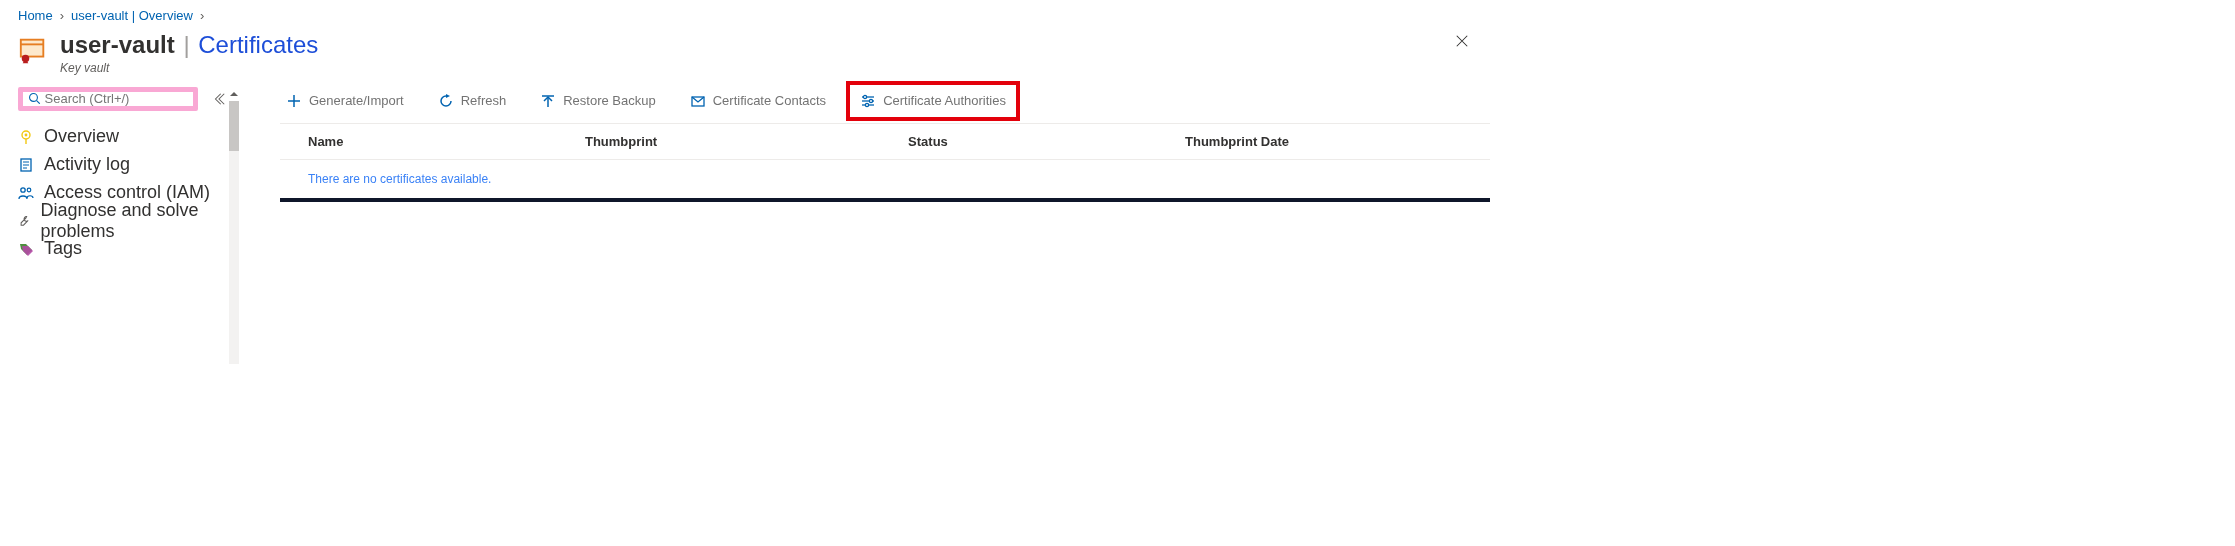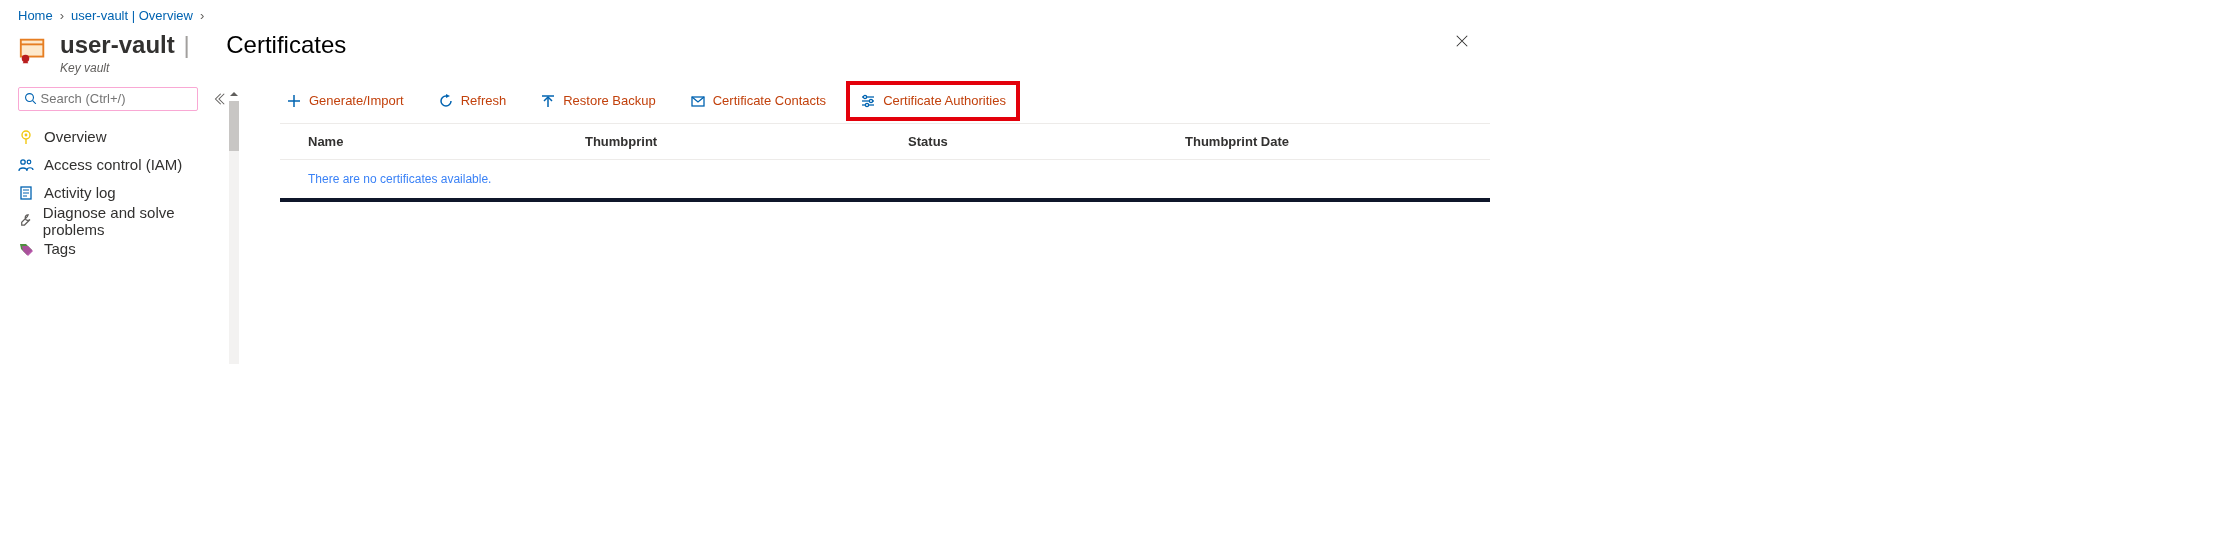--- a/index.html
+++ b/index.html
@@ -35,21 +35,21 @@
     width: 30px; height: 30px;
     margin-right: 12px;
     margin-top: 4px;
   }
   .header .title-block h1 {
     font-size: 24px;
     font-weight: 600;
     color: #323130;
     line-height: 1.2;
   }
-  .header .title-block h1 .thin { font-weight: 400; color: #000000; margin-left: 28px; }
+  .header .title-block h1 .thin { font-weight: 400; color: #1d4ed8; }
   .header .title-block h1 .pipe { font-weight: 300; color: #a19f9d; margin: 0 2px;}
   .header .title-block .sub {
     color: #605e5c; font-size: 12px; margin-top: 1px; font-style: italic;
   }
   .header .close {
     position: absolute;
     right: 20px;
     top: 4px;
     width: 16px; height: 16px;
     cursor: pointer;
@@ -72,21 +72,21 @@
   }
   .search-row {
     display: flex;
     align-items: center;
     margin-bottom: 12px;
   }
   .search-box {
     flex: 1;
     display: flex;
     align-items: center;
-    border: 1px solid #f9a8d4;
+    border: 5px solid #f9a8d4;
     border-radius: 2px;
     height: 24px;
     padding: 0 5px;
     background: #fff;
   }
   .search-box .sicon { width:14px; height:14px; margin-right:4px; }
   .search-box input {
     border: none; outline: none;
     font-size: 13px; color: #605e5c;
     width: 100%;
@@ -104,21 +104,21 @@
     display: flex;
     flex-direction: column;
     gap: 0;
   }
   .nav li {
     display: flex;
     align-items: center;
     height: 28px;
     cursor: pointer;
     color: #323130;
-    font-size: 15px;
+    font-size: 18px;
   }
   .nav li .nicon {
     width: 16px; height: 16px;
     margin-right: 10px;
     display:flex; align-items:center; justify-content:center;
   }
 
   .scroll-col {
     width: 16px;
     display: flex;
@@ -151,21 +151,21 @@
     align-items: center;
     padding: 6px 0 8px 0;
     gap: 22px;
     font-size: 13px;
   }
   .tool {
     display: flex;
     align-items: center;
     gap: 7px;
     cursor: pointer;
-    color: #c2410c;
+    color: #737373;
     padding: 4px 6px;
   }
   .tool .ticon { width:16px; height:16px; display:flex; align-items:center; justify-content:center; }
   .tool.highlight {
     outline: 4px solid #e3000b;
     outline-offset: 4px;
   }
 
   .tableWrap { margin-top: 2px; width: 100%; }
   .thead {
@@ -247,38 +247,38 @@
               <circle cx="8" cy="6" r="4" fill="none" stroke="#f2c811" stroke-width="1.4"></circle>
               <circle cx="8" cy="6" r="1.4" fill="#f2c811"></circle>
               <line x1="8" y1="10" x2="8" y2="15" stroke="#f2c811" stroke-width="1.4"></line>
             </svg>
         </span>
         <span>Overview</span>
       </li>
       <li>
         <span class="nicon">
           <svg viewBox="0 0 16 16">
+              <rect x="3" y="2" width="10" height="12" fill="none" stroke="#0063b1" stroke-width="1.3"></rect>
+              <line x1="5" y1="5" x2="11" y2="5" stroke="#0063b1"></line>
+              <line x1="5" y1="8" x2="11" y2="8" stroke="#0063b1"></line>
+              <line x1="5" y1="11" x2="9" y2="11" stroke="#0063b1"></line>
+            </svg>
+        </span>
+        <span>Activity log</span>
+      </li>
+      <li>
+        <span class="nicon">
+          <svg viewBox="0 0 16 16">
               <circle cx="5" cy="5" r="2.2" fill="none" stroke="#0063b1" stroke-width="1.3"></circle>
               <path d="M1 14 C1 10 9 10 9 14" fill="none" stroke="#0063b1" stroke-width="1.3"></path>
               <circle cx="11" cy="5" r="1.8" fill="none" stroke="#0063b1" stroke-width="1.2"></circle>
               <path d="M9 13 C9 10 15 10 15 13" fill="none" stroke="#0063b1" stroke-width="1.2"></path>
             </svg>
         </span>
         <span>Access control (IAM)</span>
-      </li>
-      <li>
-        <span class="nicon">
-          <svg viewBox="0 0 16 16">
-              <rect x="3" y="2" width="10" height="12" fill="none" stroke="#0063b1" stroke-width="1.3"></rect>
-              <line x1="5" y1="5" x2="11" y2="5" stroke="#0063b1"></line>
-              <line x1="5" y1="8" x2="11" y2="8" stroke="#0063b1"></line>
-              <line x1="5" y1="11" x2="9" y2="11" stroke="#0063b1"></line>
-            </svg>
-        </span>
-        <span>Activity log</span>
       </li>
       <li>
         <span class="nicon">
           <svg viewBox="0 0 16 16">
               <path d="M11 2 a3 3 0 1 0 2 5 L7 13 L4 13 L4 10 L10 4 Z" fill="none" stroke="#605e5c" stroke-width="1.3"></path>
             </svg>
         </span>
         <span>Diagnose and solve problems</span>
       </li>
       <li>

